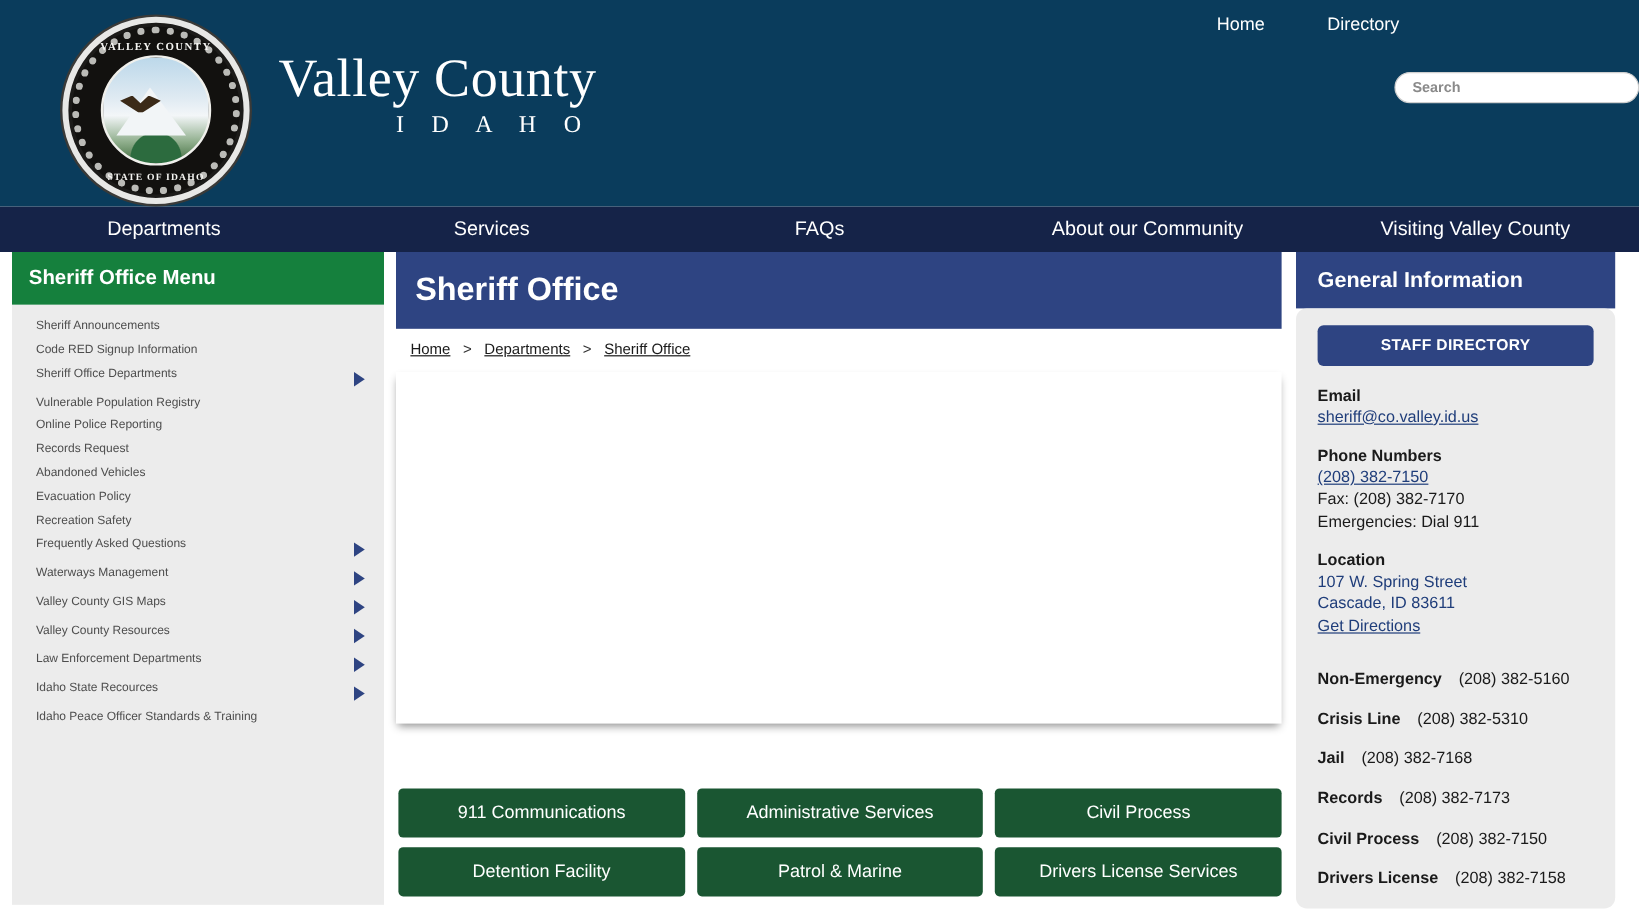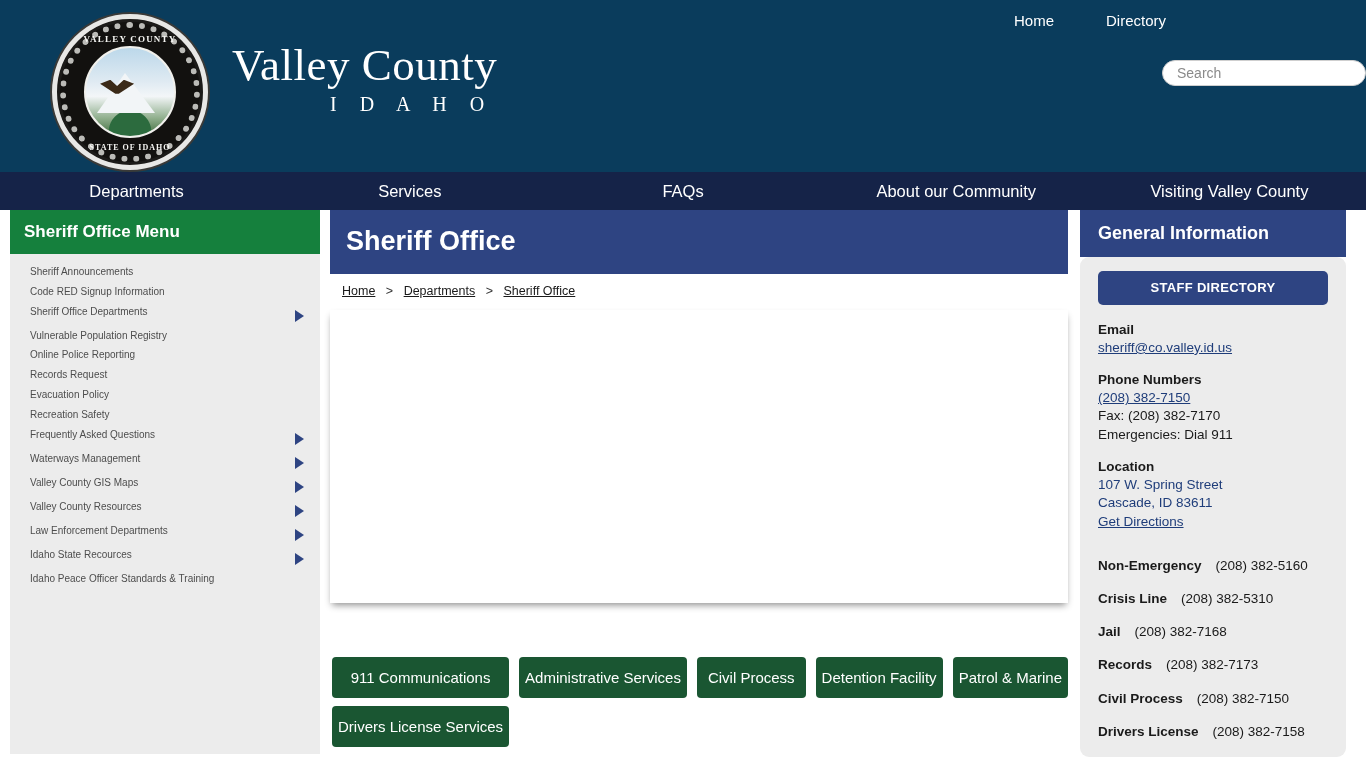--- a/index.html
+++ b/index.html
@@ -99,24 +99,25 @@
     color: #ffffff; text-decoration: none;
     font-size: 15px;
   }
   .search-wrap { position: absolute; right: 0px; top: 60px; }
   .search-input {
     width: 204px; height: 26px;
     border-radius: 13px;
     border: 1px solid #cfcfcf;
     background: #ffffff;
     padding: 0 14px;
-    font-size: 14px;
+    font-size: 12px;
     color: #555;
     font-family: "Liberation Sans", sans-serif;
     outline: none;
+    font-weight: bold;
   }
   .search-input::placeholder { color: #8a8a8a; }
 
   
   .main-nav {
     height: 38px;
     background: #152348;
     display: flex;
     align-items: center;
   }
@@ -200,21 +201,21 @@
   }
   .breadcrumb .sep { margin: 0 7px; color: #333; }
   .content-body {
     background: #ffffff;
     height: 293px;
     box-shadow: 0 4px 7px -2px rgba(0,0,0,.45);
     margin-top: 12px;
   }
   .btn-grid {
     display: grid;
-    grid-template-columns: repeat(5, 1fr);
+    grid-template-columns: repeat(3, 1fr);
     gap: 8px 10px;
     margin-top: 54px;
     padding-left: 2px;
   }
   .green-btn {
     background: #1a5632;
     color: #ffffff;
     font-size: 15px;
     text-align: center;
     padding: 12px 6px;
@@ -338,20 +339,23 @@
       <a class="side-item" href="#">
         <span class="lbl">Vulnerable Population Registry</span>
       </a>
       <a class="side-item" href="#">
         <span class="lbl">Online Police Reporting</span>
       </a>
       <a class="side-item" href="#">
         <span class="lbl">Records Request</span>
       </a>
       <a class="side-item" href="#">
+        <span class="lbl">Abandoned Vehicles</span>
+      </a>
+      <a class="side-item" href="#">
         <span class="lbl">Evacuation Policy</span>
       </a>
       <a class="side-item" href="#">
         <span class="lbl">Recreation Safety</span>
       </a>
       <a class="side-item" href="#">
         <span class="lbl">Frequently Asked Questions</span>
         <span class="caret"></span>
       </a>
       <a class="side-item" href="#">

